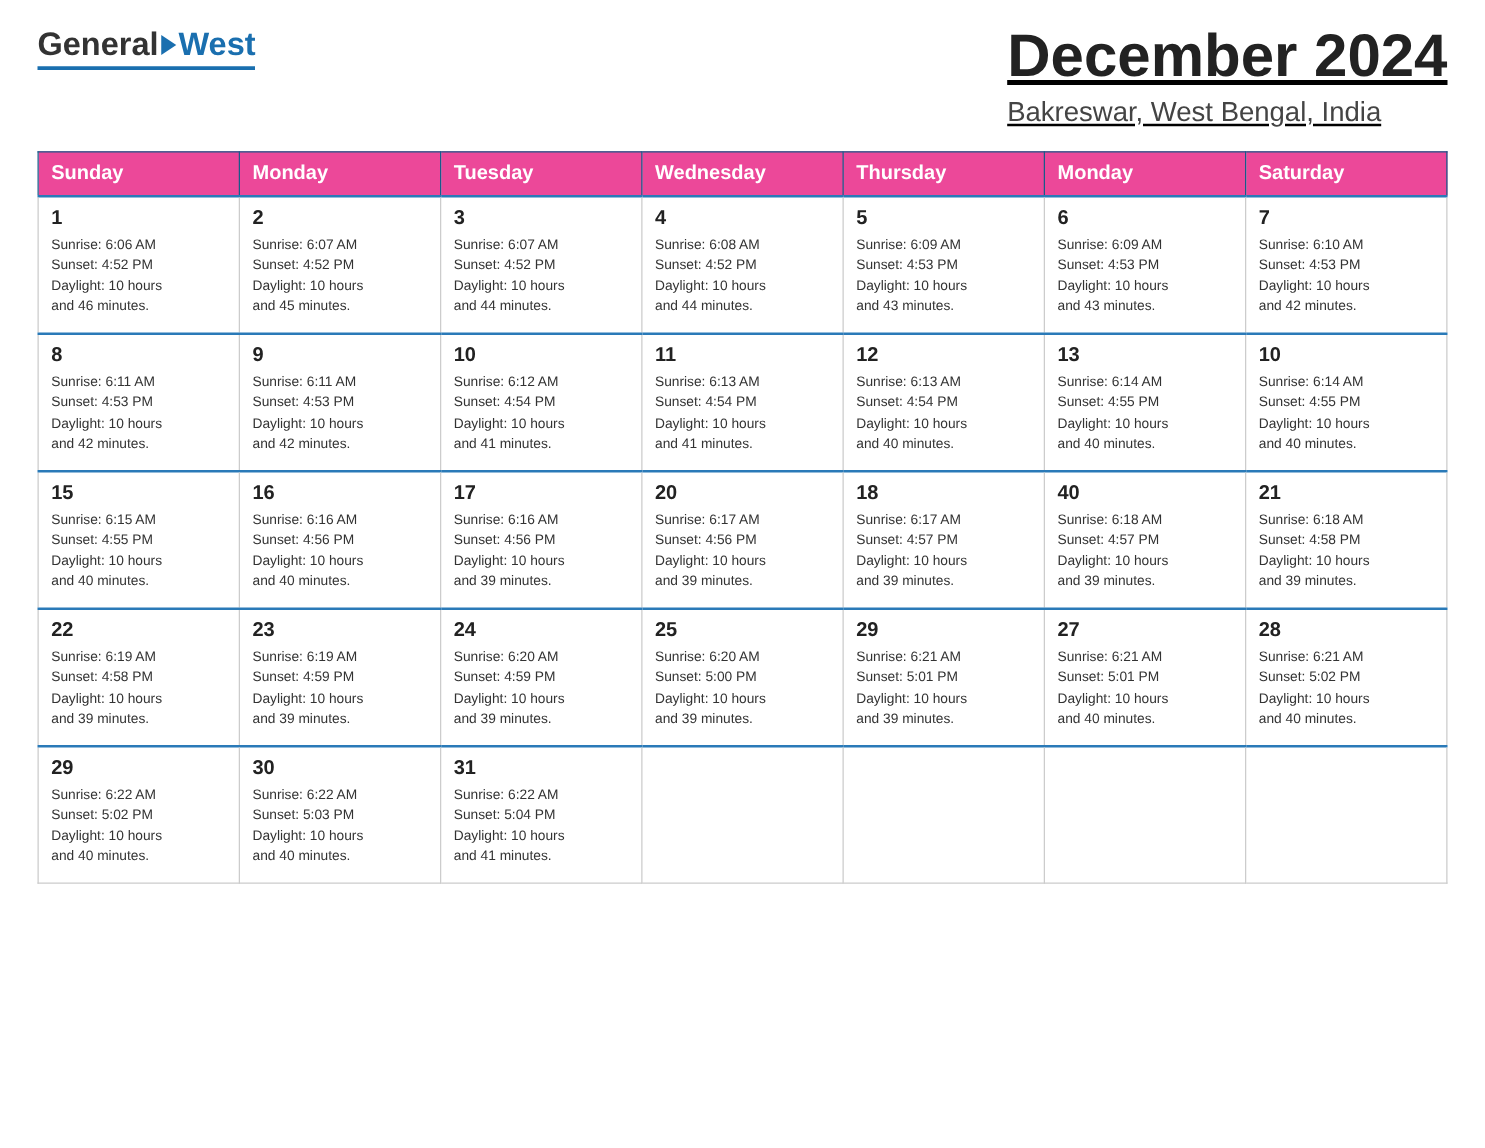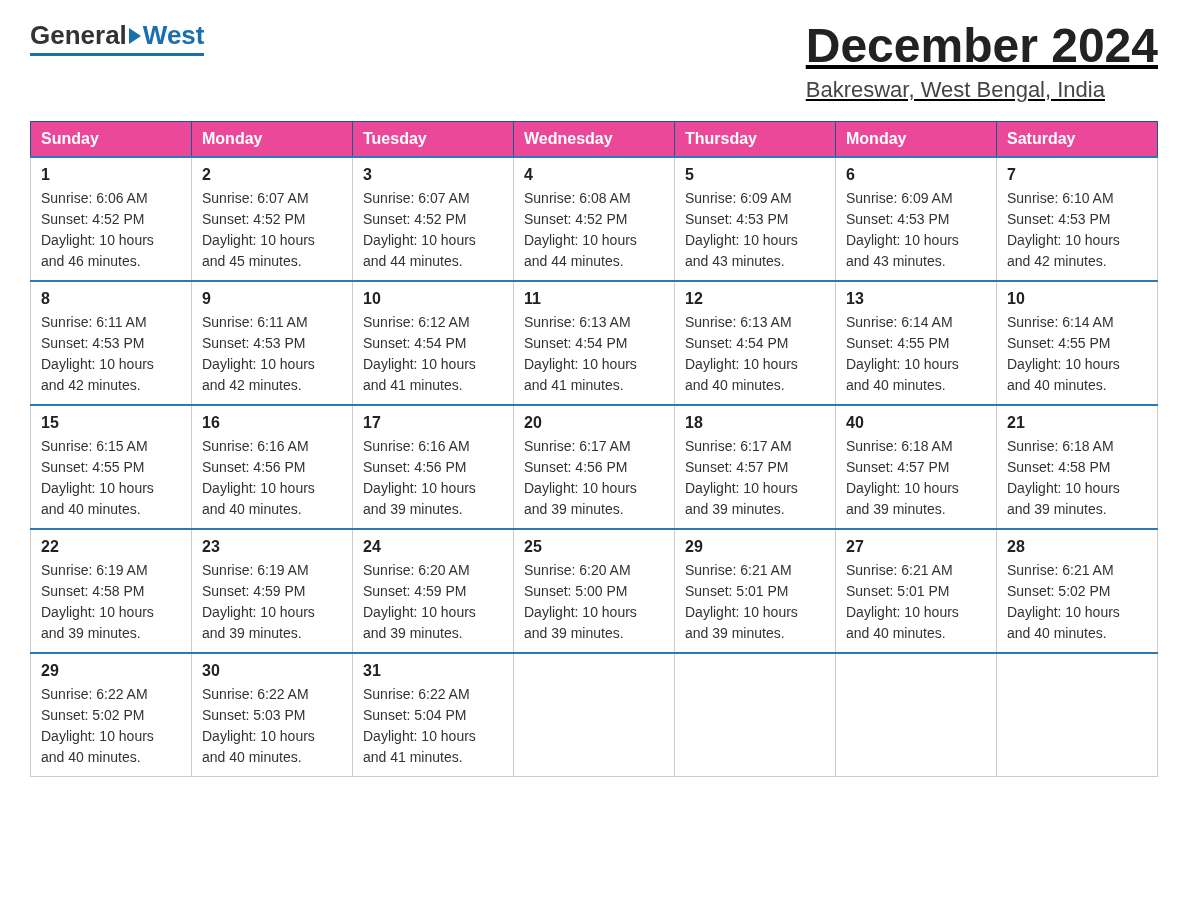--- a/index.html
+++ b/index.html
@@ -85,21 +85,21 @@
       background: #fff;
     }
     .day-num {
       font-size: 16px;
       font-weight: bold;
       color: #222;
       display: block;
       margin-bottom: 4px;
     }
     .day-info {
-      font-size: 14px;
+      font-size: 11px;
       line-height: 1.5;
       color: #333;
     }
     .empty-cell {
       background: #fff;
     }
     tr.week-row td {
       border-top: 2px solid #2a7ab8;
     }
   </style>

